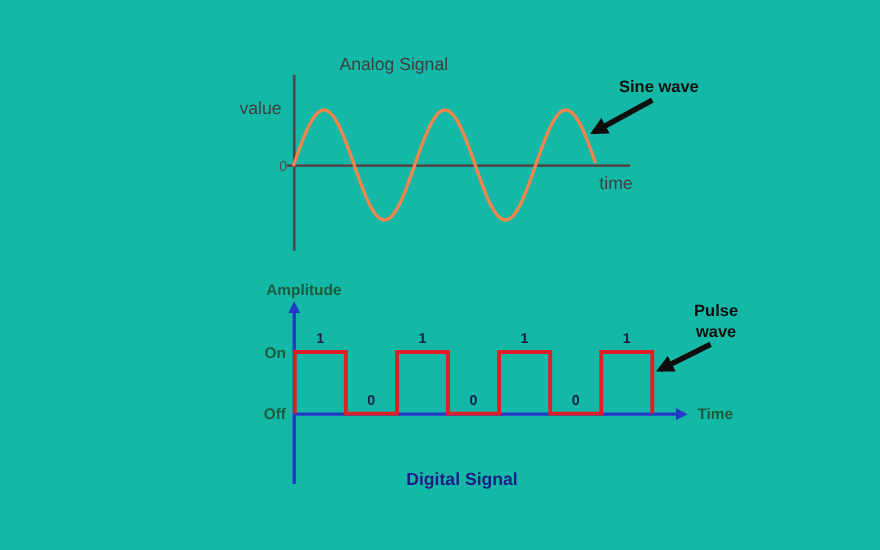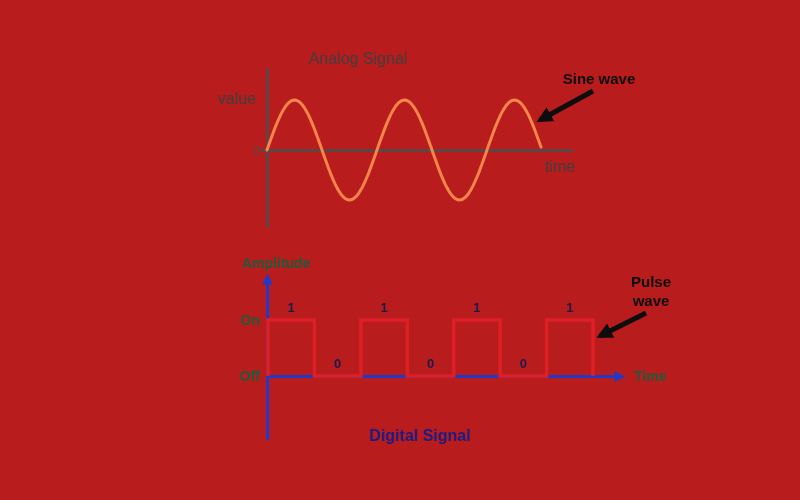--- a/index.html
+++ b/index.html
@@ -1,16 +1,16 @@
 <!DOCTYPE html>
 <html><head>
 <meta charset="utf-8">
 <style>
   html,body{margin:0;padding:0;background:#ffffff;}
-  .stage{position:relative;width:800px;height:500px;background:#b91c1c;overflow:hidden;
+  .stage{position:relative;width:800px;height:500px;background:#14b8a6;overflow:hidden;
          font-family:"Liberation Sans",sans-serif;}
   svg{position:absolute;left:0;top:0;}
   text{font-family:"Liberation Sans",sans-serif;}
   .gray-label{font-size:16px;fill:#3f3f3f;}
   .gray-small{font-size:13px;fill:#4d4d4d;}
   .annot{font-size:15px;font-weight:bold;fill:#0d0d0d;}
   .green-label{font-size:14px;font-weight:bold;fill:#1e5b3c;}
   .bit-label{font-size:13px;font-weight:bold;fill:#1b1b4d;}
   .digital-title{font-size:16px;font-weight:bold;fill:#1b1c85;}
 </style>

